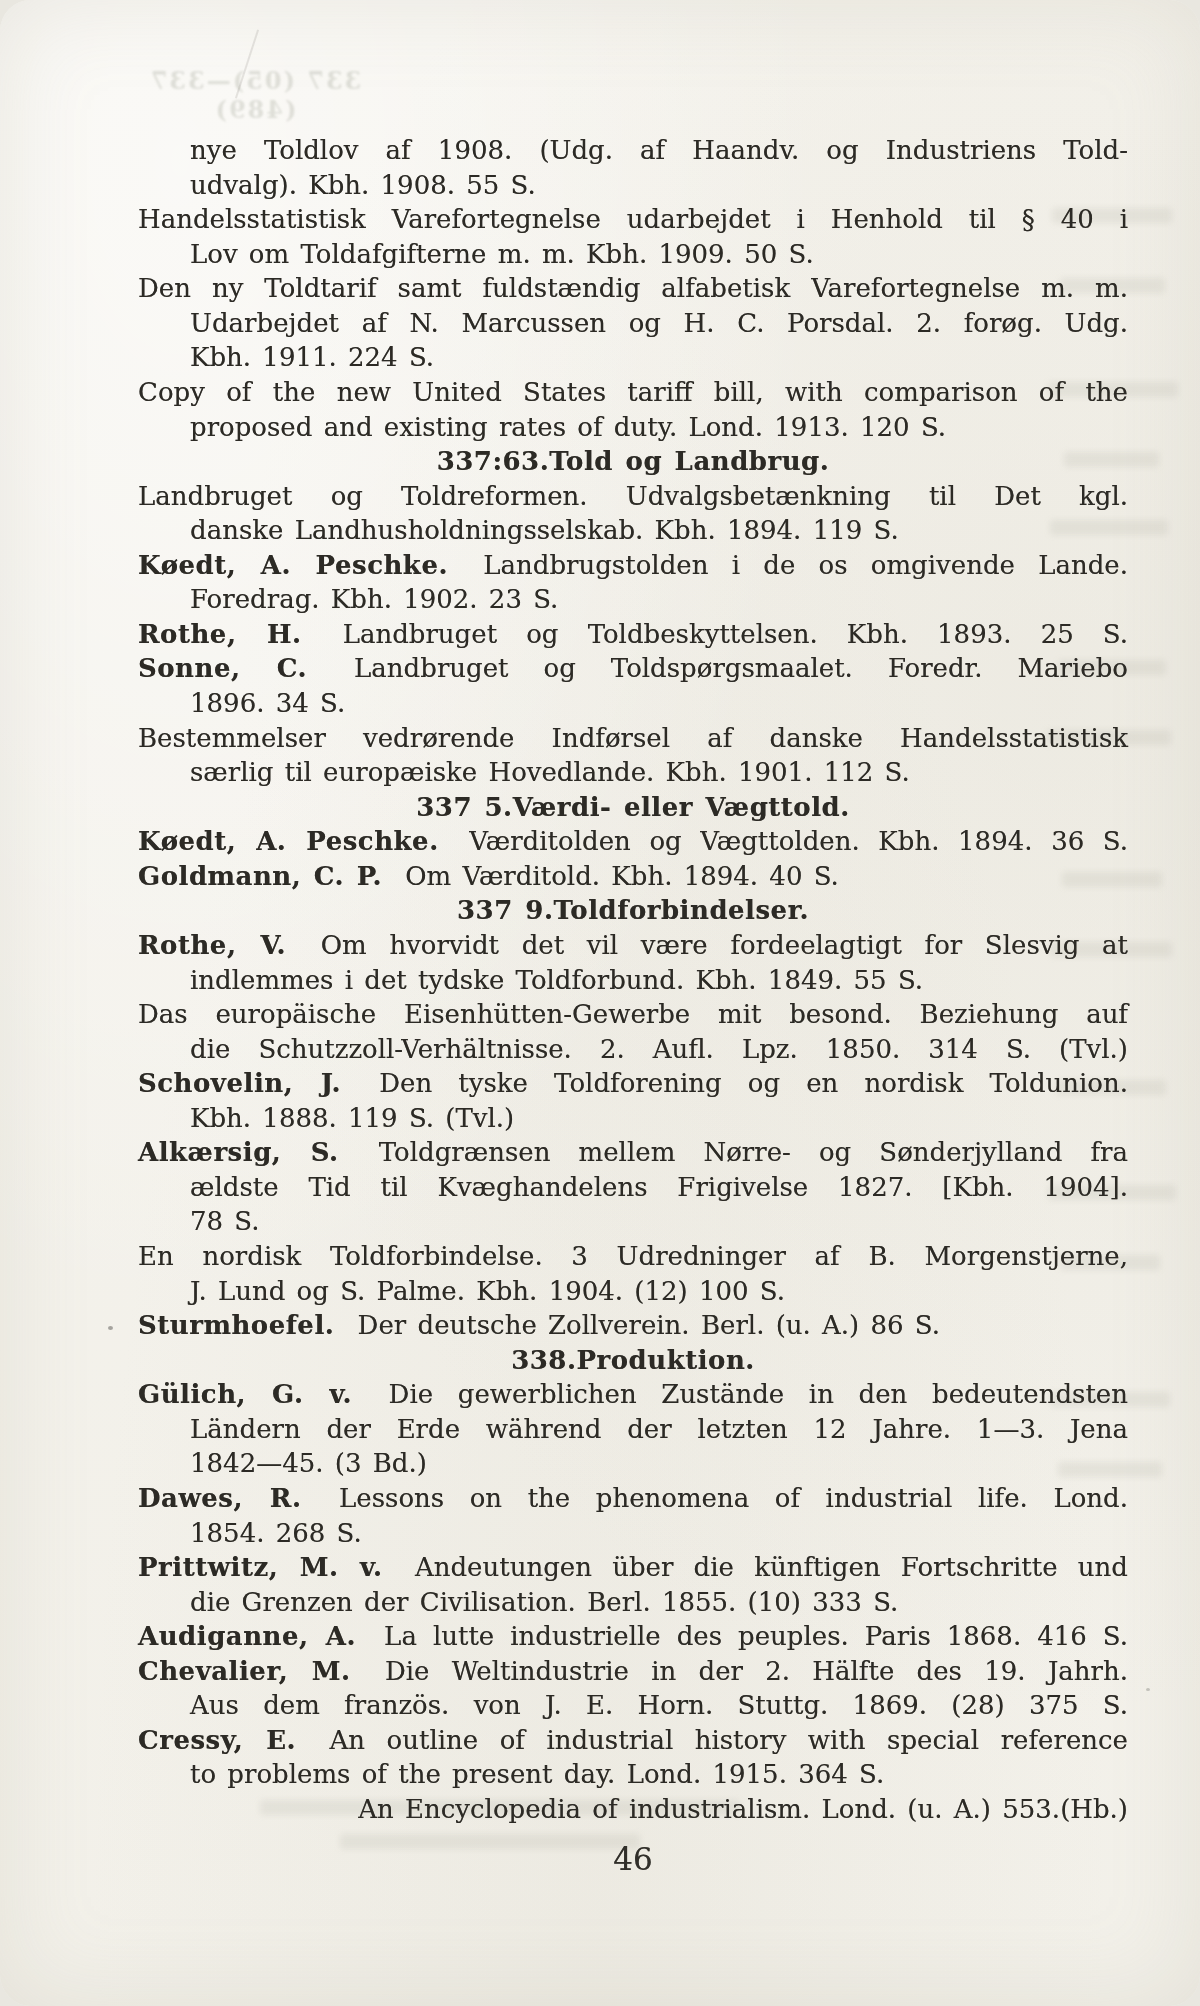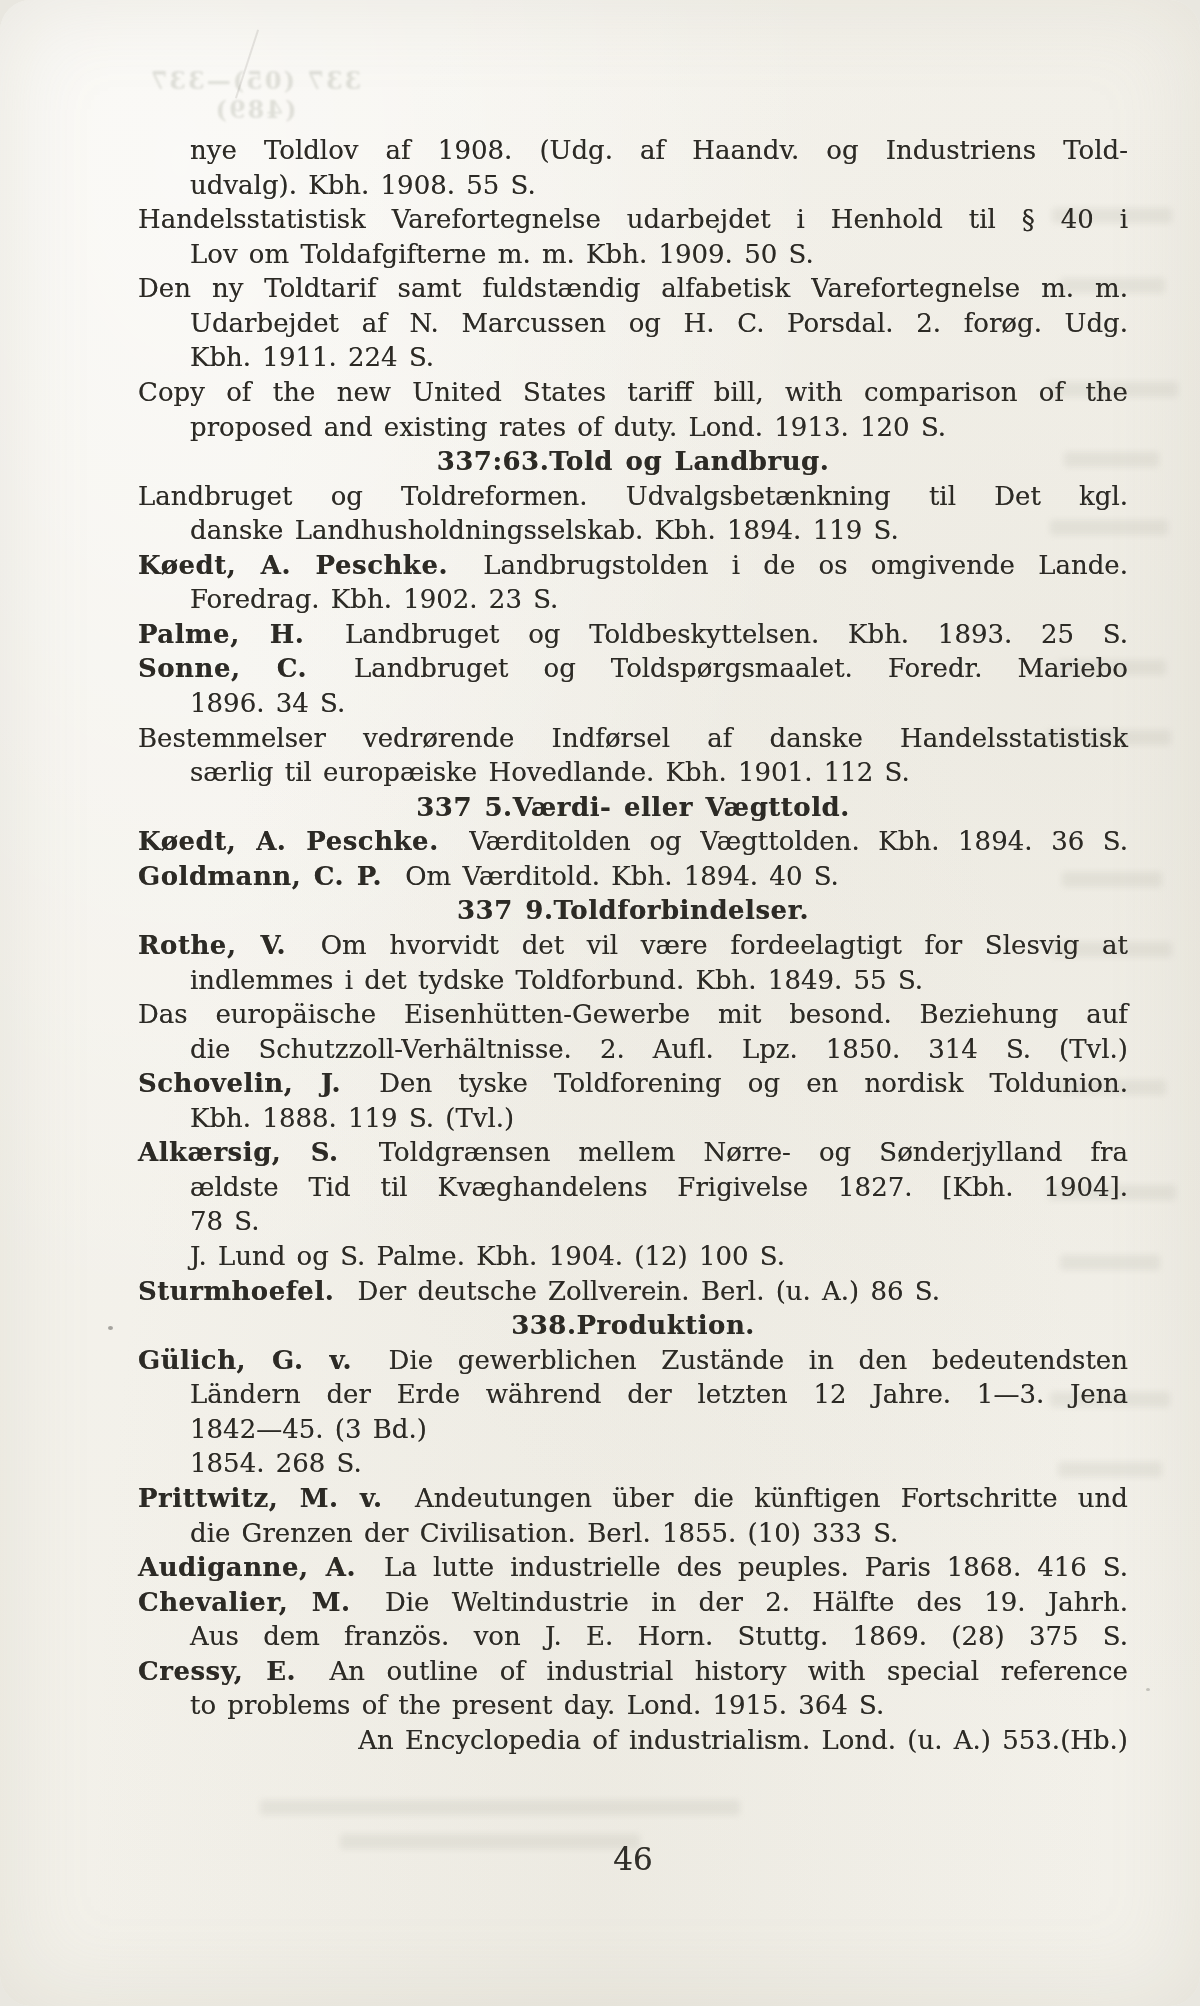--- a/index.html
+++ b/index.html
@@ -113,21 +113,21 @@
       <div class="line fill"><span>Copy of the new United States tariff bill, with comparison of the</span></div>
       <div class="line indent"><span>proposed and existing rates of duty. Lond. 1913. 120 S.</span></div>
       <div class="line section">
         <span>337:63.</span>
         <span>Told og Landbrug.</span>
       </div>
       <div class="line fill"><span>Landbruget og Toldreformen. Udvalgsbetænkning til Det kgl.</span></div>
       <div class="line indent"><span>danske Landhusholdningsselskab. Kbh. 1894. 119 S.</span></div>
       <div class="line fill"><span class="b">Køedt, A. Peschke.</span><span> Landbrugstolden i de os omgivende Lande.</span></div>
       <div class="line indent"><span>Foredrag. Kbh. 1902. 23 S.</span></div>
-      <div class="line fill"><span class="b">Palme, H.</span><span> Landbruget og Toldbeskyttelsen. Kbh. 1893. 25 S.</span></div>
+      <div class="line fill"><span class="b">Rothe, H.</span><span> Landbruget og Toldbeskyttelsen. Kbh. 1893. 25 S.</span></div>
       <div class="line fill"><span class="b">Sonne, C.</span><span> Landbruget og Toldspørgsmaalet. Foredr. Mariebo</span></div>
       <div class="line indent"><span>1896. 34 S.</span></div>
       <div class="line fill"><span>Bestemmelser vedrørende Indførsel af danske Handelsstatistisk</span></div>
       <div class="line indent"><span>særlig til europæiske Hovedlande. Kbh. 1901. 112 S.</span></div>
       <div class="line section">
         <span>337 5.</span>
         <span>Værdi- eller Vægttold.</span>
       </div>
       <div class="line fill"><span class="b">Køedt, A. Peschke.</span><span> Værditolden og Vægttolden. Kbh. 1894. 36 S.</span></div>
       <div class="line"><span class="b">Goldmann, C. P.</span><span> Om Værditold. Kbh. 1894. 40 S.</span></div>
@@ -137,29 +137,31 @@
       </div>
       <div class="line fill"><span class="b">Rothe, V.</span><span> Om hvorvidt det vil være fordeelagtigt for Slesvig at</span></div>
       <div class="line indent"><span>indlemmes i det tydske Toldforbund. Kbh. 1849. 55 S.</span></div>
       <div class="line fill"><span>Das europäische Eisenhütten-Gewerbe mit besond. Beziehung auf</span></div>
       <div class="line indent fill"><span>die Schutzzoll-Verhältnisse. 2. Aufl. Lpz. 1850. 314 S. (Tvl.)</span></div>
       <div class="line fill"><span class="b">Schovelin, J.</span><span> Den tyske Toldforening og en nordisk Toldunion.</span></div>
       <div class="line indent"><span>Kbh. 1888. 119 S. (Tvl.)</span></div>
       <div class="line fill"><span class="b">Alkærsig, S.</span><span> Toldgrænsen mellem Nørre- og Sønderjylland fra</span></div>
       <div class="line indent fill"><span>ældste Tid til Kvæghandelens Frigivelse 1827. [Kbh. 1904].</span></div>
       <div class="line indent"><span>78 S.</span></div>
+      <div class="line fill"><span>En nordisk Toldforbindelse. 3 Udredninger af B. Morgenstjerne,</span></div>
       <div class="line indent"><span>J. Lund og S. Palme. Kbh. 1904. (12) 100 S.</span></div>
       <div class="line"><span class="b">Sturmhoefel.</span><span> Der deutsche Zollverein. Berl. (u. A.) 86 S.</span></div>
       <div class="line section">
         <span>338.</span>
         <span>Produktion.</span>
       </div>
       <div class="line fill"><span class="b">Gülich, G. v.</span><span> Die gewerblichen Zustände in den bedeutendsten</span></div>
       <div class="line indent fill"><span>Ländern der Erde während der letzten 12 Jahre. 1—3. Jena</span></div>
       <div class="line indent"><span>1842—45. (3 Bd.)</span></div>
+      <div class="line fill"><span class="b">Dawes, R.</span><span> Lessons on the phenomena of industrial life. Lond.</span></div>
       <div class="line indent"><span>1854. 268 S.</span></div>
       <div class="line fill"><span class="b">Prittwitz, M. v.</span><span> Andeutungen über die künftigen Fortschritte und</span></div>
       <div class="line indent"><span>die Grenzen der Civilisation. Berl. 1855. (10) 333 S.</span></div>
       <div class="line fill"><span class="b">Audiganne, A.</span><span> La lutte industrielle des peuples. Paris 1868. 416 S.</span></div>
       <div class="line fill"><span class="b">Chevalier, M.</span><span> Die Weltindustrie in der 2. Hälfte des 19. Jahrh.</span></div>
       <div class="line indent fill"><span>Aus dem französ. von J. E. Horn. Stuttg. 1869. (28) 375 S.</span></div>
       <div class="line fill"><span class="b">Cressy, E.</span><span> An outline of industrial history with special reference</span></div>
       <div class="line indent"><span>to problems of the present day. Lond. 1915. 364 S.</span></div>
       <div class="line split">
         <span><span>An Encyclopedia of industrialism. Lond. (u. A.) 553.</span></span>

